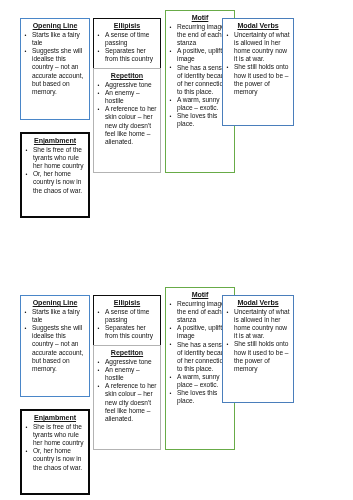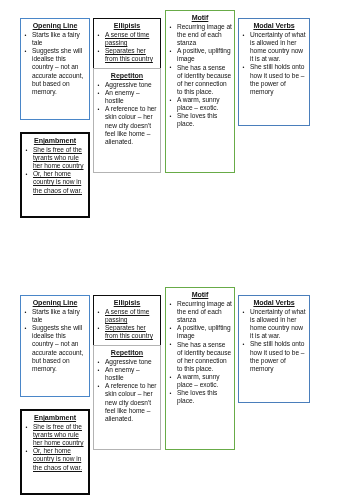--- a/index.html
+++ b/index.html
@@ -69,40 +69,38 @@
   
   .box-opening-line {
     left: 20px; top: 8px;
     width: 70px; height: 102px;
     border: 1.4px solid #4a86c8;
   }
   .box-enjambment {
     left: 20px; top: 122px;
     width: 70px; height: 86px;
     border: 2px solid #090909;
-    text-decoration: underline;
   }
   .box-ellipsis {
     left: 93px; top: 8px;
     width: 68px; height: 57px;
     border: 1.8px solid #0d0d0d;
-    text-decoration: underline;
   }
   .box-repetiton {
     left: 93px; top: 58px;
     width: 68px; height: 105px;
     border: 1.2px solid #b3b3b3;
   }
   .box-motif {
     left: 165px; top: 0;
     width: 70px; height: 163px;
     border: 1.5px solid #68ab48;
   }
   .box-modal-verbs {
-    left: 238px; top: 8px;
+    left: 222px; top: 8px;
     width: 72px; height: 108px;
     border: 1.4px solid #4a7ebb;
   }
 </style>
 </head>
 <body>
 
 <div class="page">
 
   <div class="sheet copy-1">

